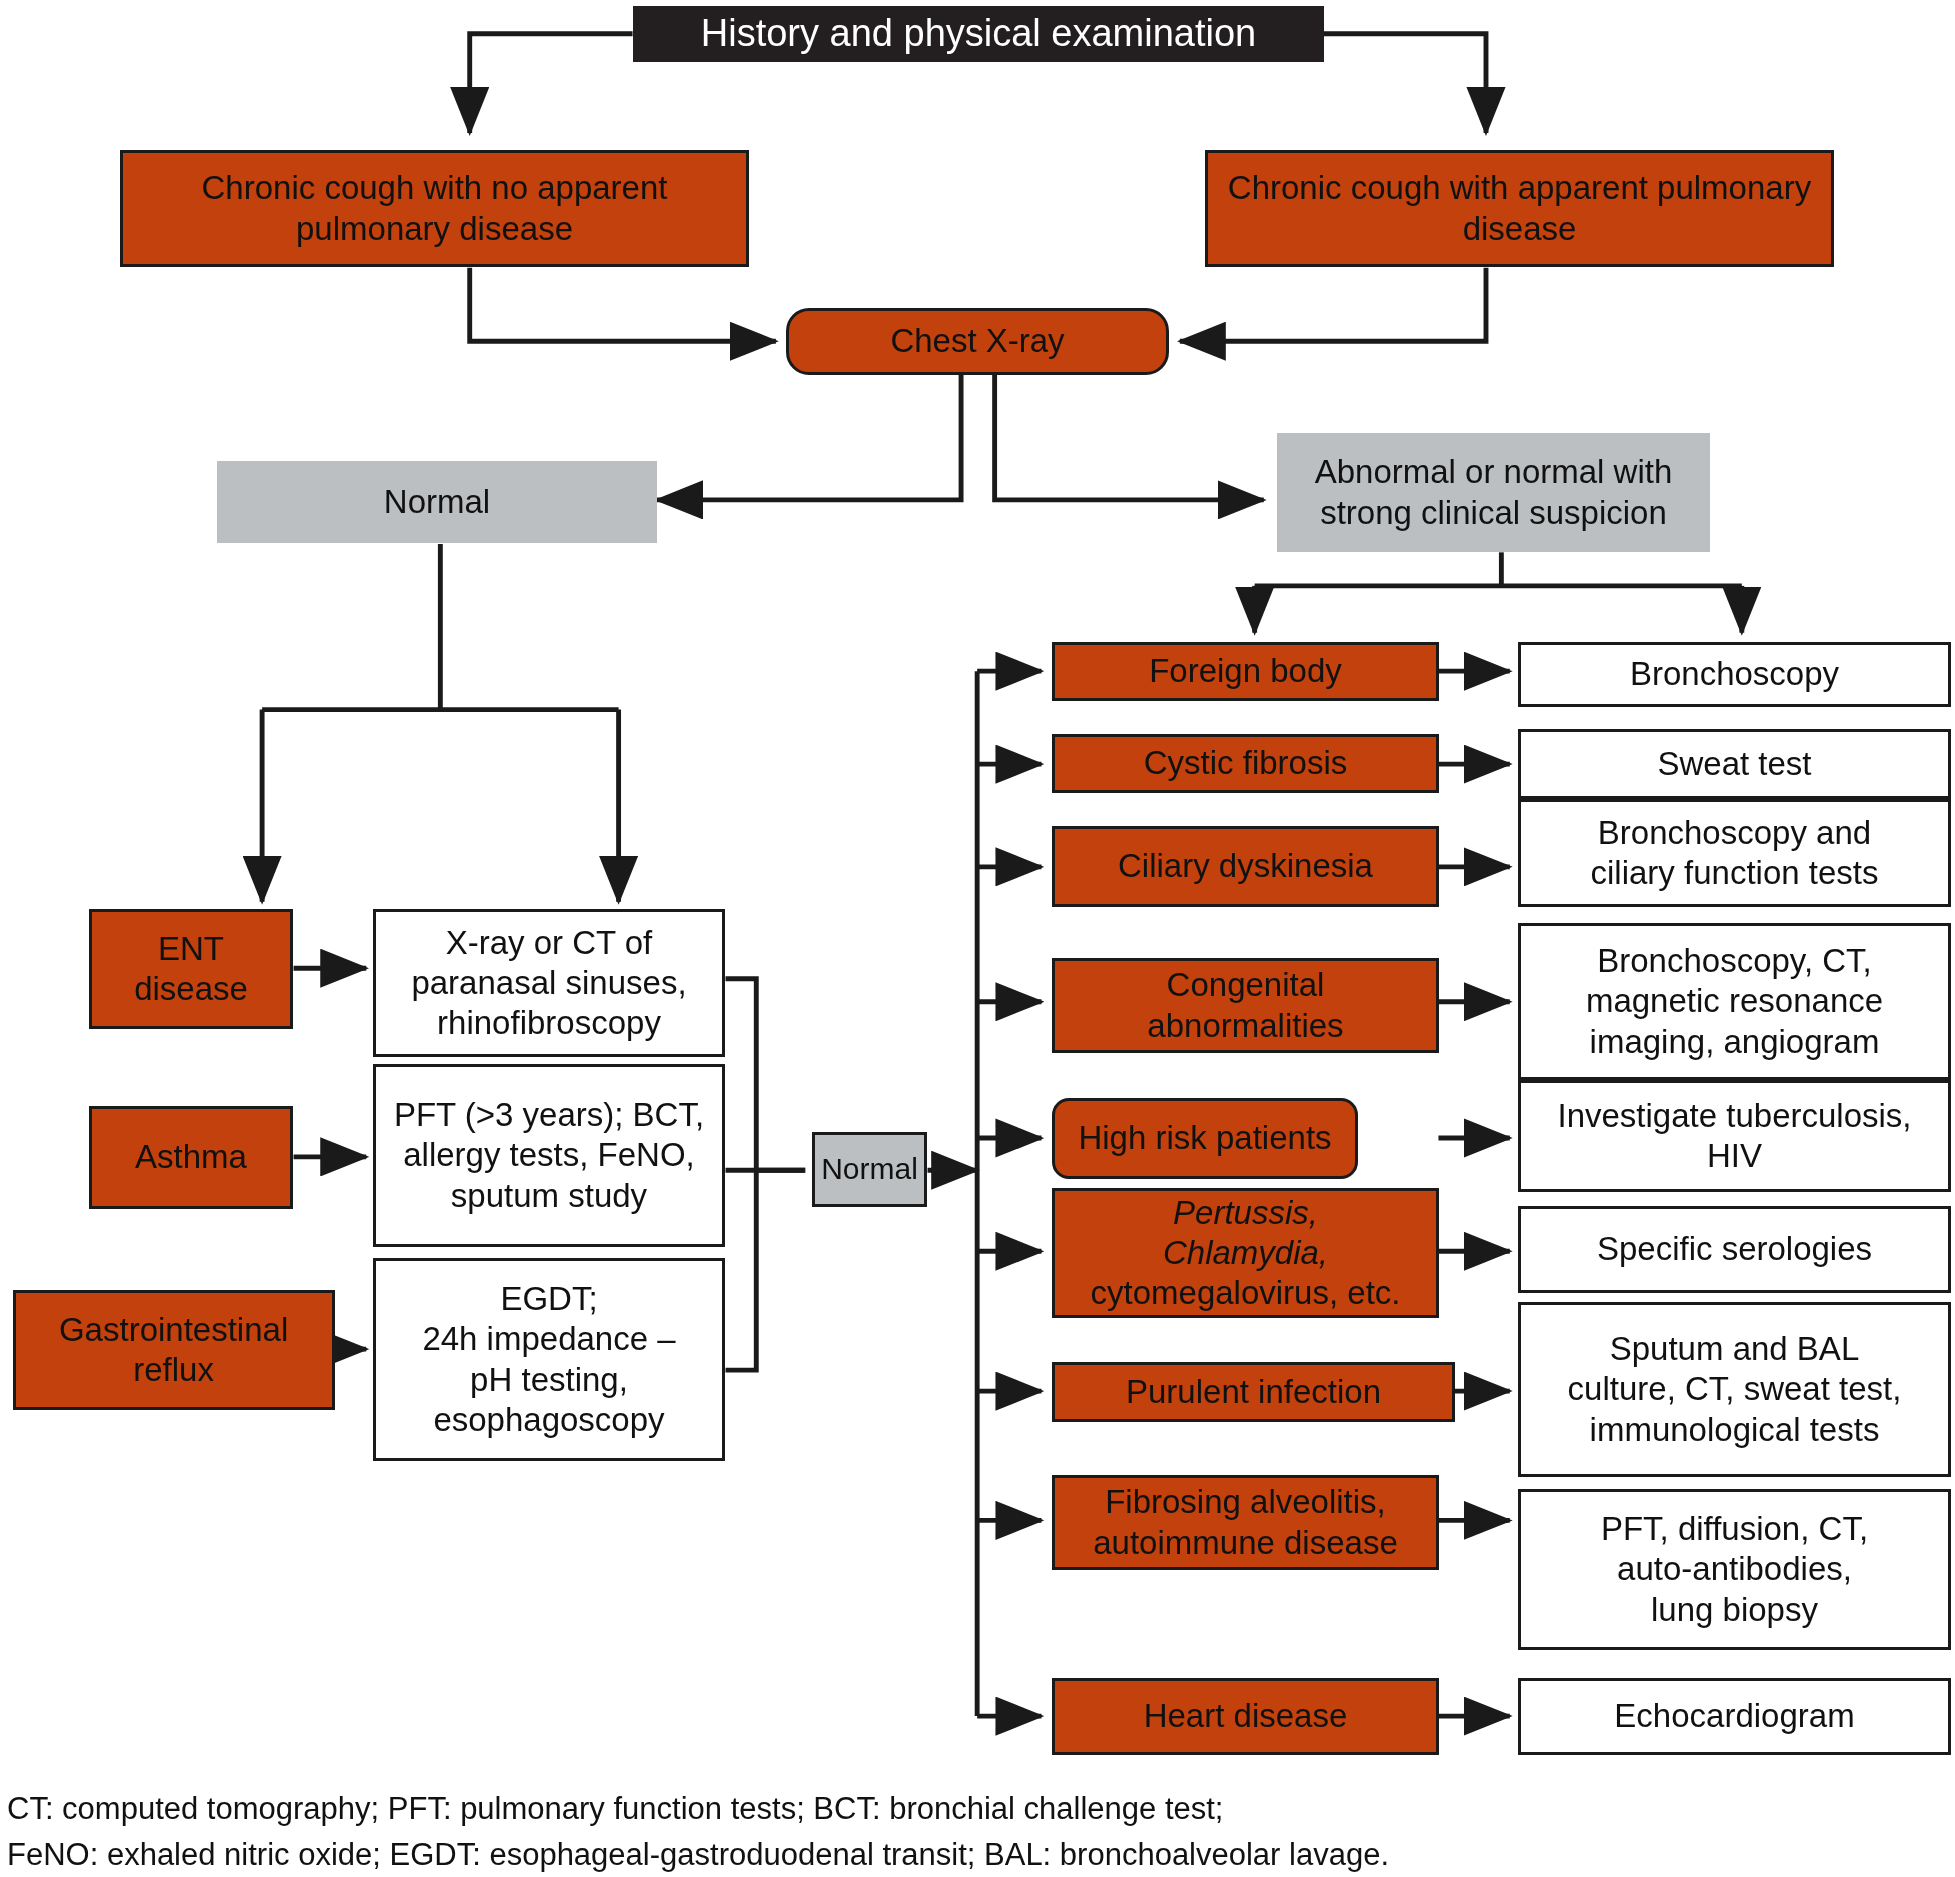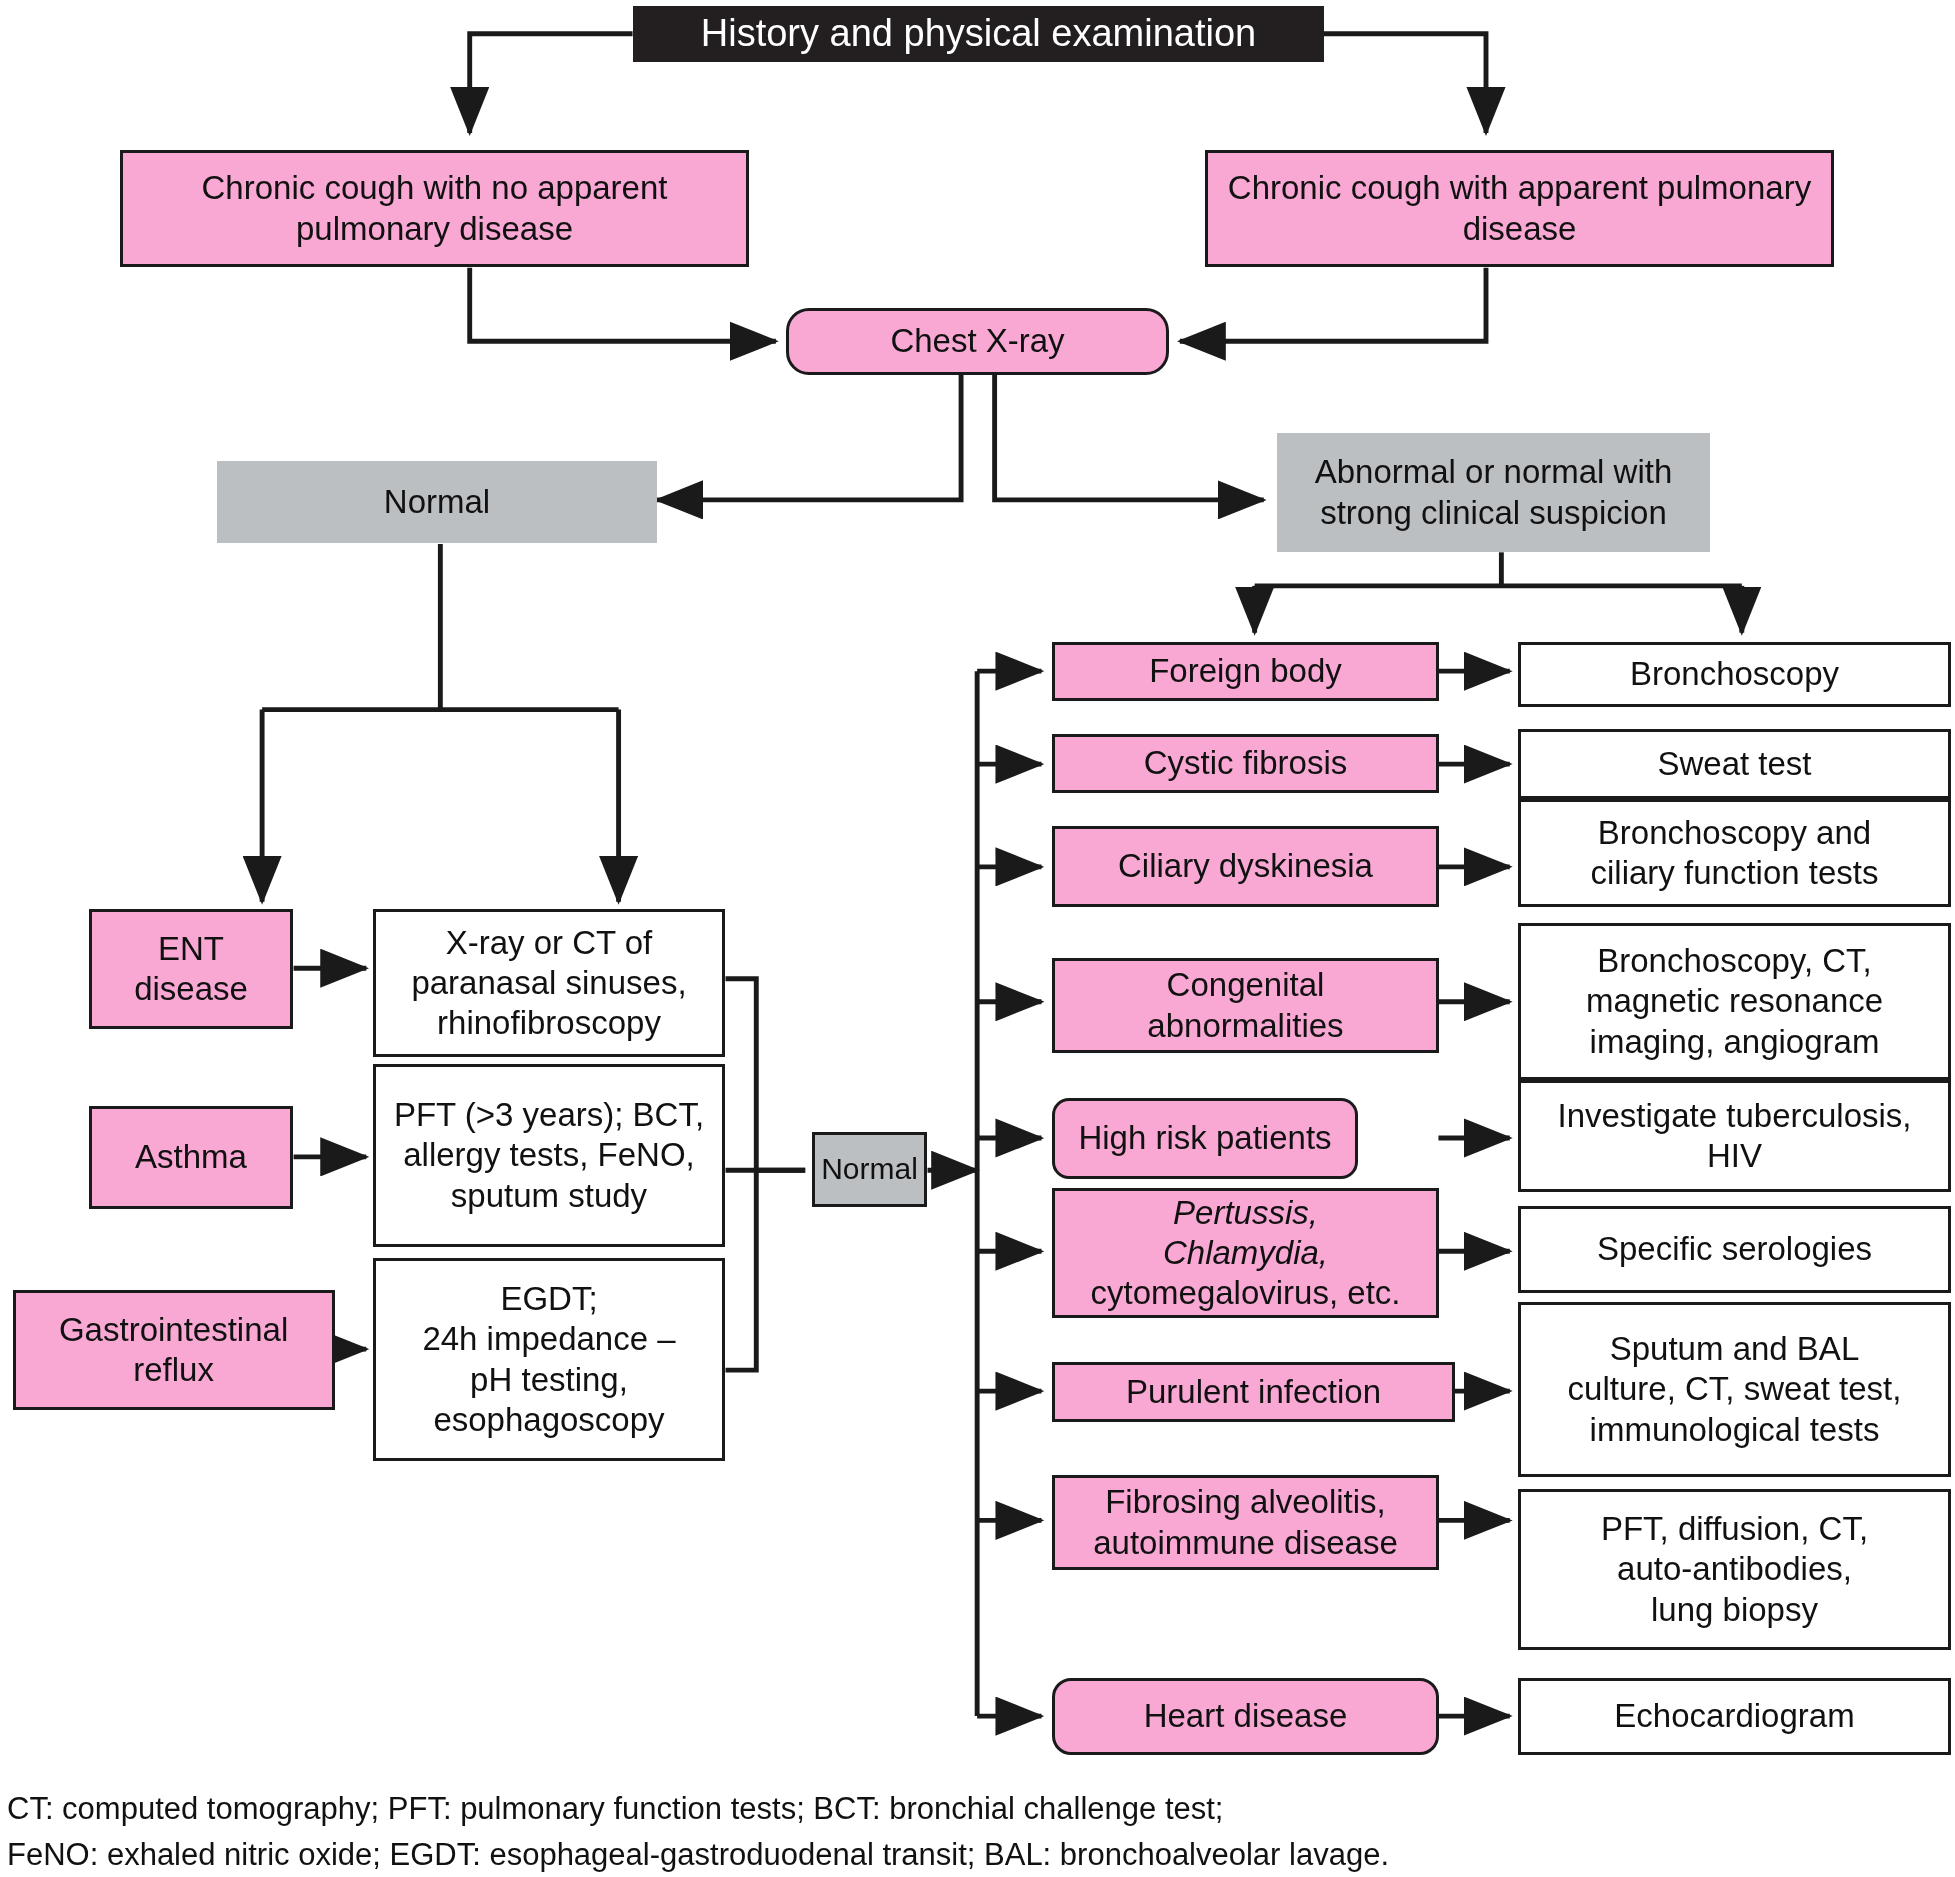--- a/index.html
+++ b/index.html
@@ -5,21 +5,21 @@
   html,body{margin:0;padding:0;background:#ffffff;}
   body{font-family:"Liberation Sans", sans-serif;}
   #stage{position:relative;width:1955px;height:1877px;background:#fff;overflow:hidden;}
   svg#wires{position:absolute;left:0;top:0;width:1955px;height:1877px;pointer-events:none;}
 
   .node{position:absolute;box-sizing:border-box;display:flex;align-items:center;
         justify-content:center;text-align:center;line-height:1.22;color:#111;}
   .node span{display:block;padding:0 7px;}
 
   .n-dark{background:#231f20;color:#fff;border:none;font-size:38px;}
-  .n-light{background:#f9a8d4;border:3.5px solid #1a1a1a;font-size:33px;}
+  .n-light{background:#c2410c;border:3.5px solid #1a1a1a;font-size:33px;}
   .n-white{background:#ffffff;border:3.5px solid #1a1a1a;font-size:33px;}
   .n-gray{background:#bcbfc2;border:none;font-size:33px;}
   .n-gray-b{background:#bcbfc2;border:3.5px solid #1a1a1a;font-size:30px;}
 
   .legend{position:absolute;font-size:31px;color:#111;line-height:1.45;white-space:pre-line;}
 </style>
 </head>
 <body>
 
 <div id="stage">
@@ -167,21 +167,21 @@
 Chlamydia,</span>
     <span>cytomegalovirus, etc.</span>
   </div>
   <div class="node n-light" style="left:1052px;top:1362px;width:403px;height:60px;">
     <span>Purulent infection</span>
   </div>
   <div class="node n-light" style="left:1052px;top:1475px;width:387px;height:95px;">
     <span style="white-space: pre-line;">Fibrosing alveolitis,
 autoimmune disease</span>
   </div>
-  <div class="node n-light" style="left:1052px;top:1678px;width:387px;height:77px;border-radius:19px;">
+  <div class="node n-light" style="left:1052px;top:1678px;width:387px;height:77px;">
     <span>Heart disease</span>
   </div>
 
   <div class="node n-white" style="left:1518px;top:642px;width:433px;height:65px;">
     <span>Bronchoscopy</span>
   </div>
   <div class="node n-white" style="left:1518px;top:729px;width:433px;height:70px;">
     <span>Sweat test</span>
   </div>
   <div class="node n-white" style="left:1518px;top:799px;width:433px;height:108px;">

